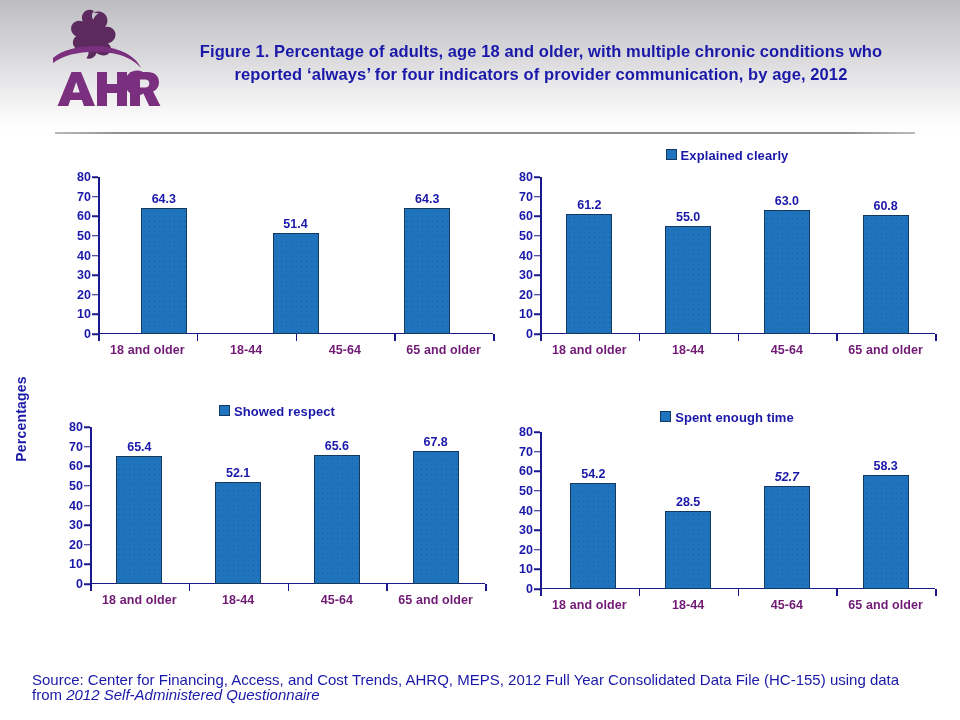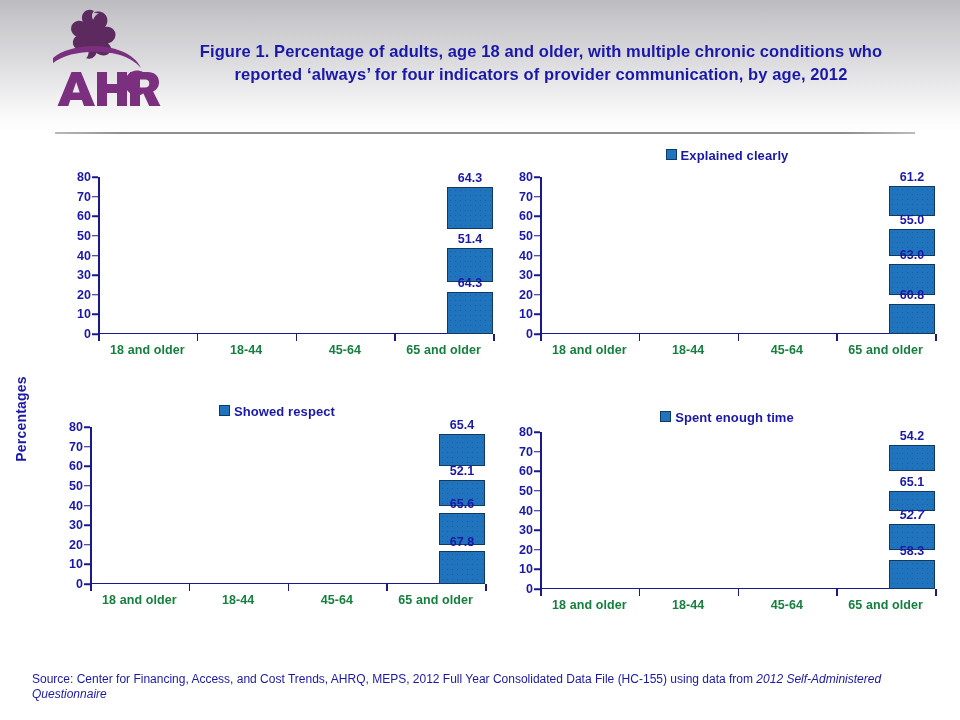--- a/index.html
+++ b/index.html
@@ -144,21 +144,20 @@
     width: 100%;
     height: 1.5px;
     background: #19198c;
   }
   .bars {
     position: absolute;
     left: 0; top: 0;
     width: 100%; height: 100%;
     display: flex;
     align-items: flex-end;
-    flex-direction: column;
   }
   .bar-cell {
     flex: 1 1 0;
     height: 100%;
     position: relative;
     display: flex;
     align-items: flex-end;
     justify-content: center;
   }
   .bar {
@@ -199,35 +198,35 @@
     position: absolute;
     left: 0;
     top: 100%;
     margin-top: 9px;
     width: 100%;
     display: flex;
   }
   .xlabel {
     flex: 1 1 0;
     text-align: center;
-    color: #15803d;
+    color: #701a75;
     font-size: 12.5px;
     font-weight: bold;
     white-space: nowrap;
     letter-spacing: 0.1px;
   }
 
   
   #source-note {
     position: absolute;
     left: 32px;
     top: 672px;
     width: 900px;
     color: #1a18a8;
-    font-size: 12px;
+    font-size: 15px;
     line-height: 15px;
   }
   #source-note .ital { font-style: italic; }
 </style>
 </head>
 <body>
 
 <div id="header"></div>
 <div id="header-rule"></div>
 
@@ -477,21 +476,21 @@
     </div>
 
     <div class="bars">
       <div class="bar-cell">
         <div class="bar" style="height: 67.75%; margin-left: 8px;">
           <span class="bar-value">54.2</span>
         </div>
       </div>
       <div class="bar-cell">
         <div class="bar" style="height: 49.5%;">
-          <span class="bar-value">65.1</span>
+          <span class="bar-value">28.5</span>
         </div>
       </div>
       <div class="bar-cell">
         <div class="bar" style="height: 65.875%; font-style: italic;">
           <span class="bar-value">52.7</span>
         </div>
       </div>
       <div class="bar-cell">
         <div class="bar" style="height: 72.875%;">
           <span class="bar-value">58.3</span>

